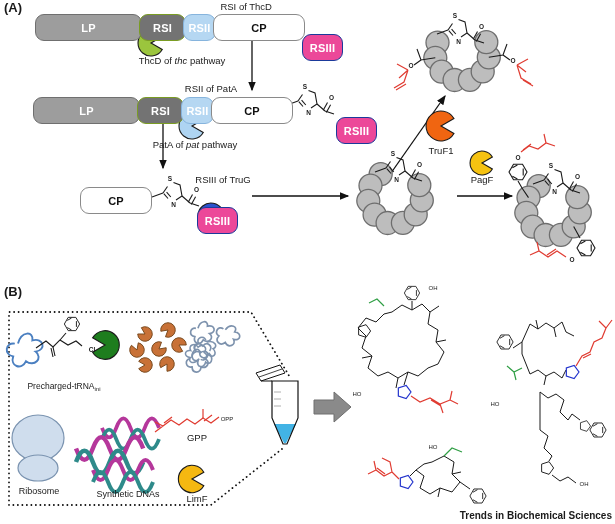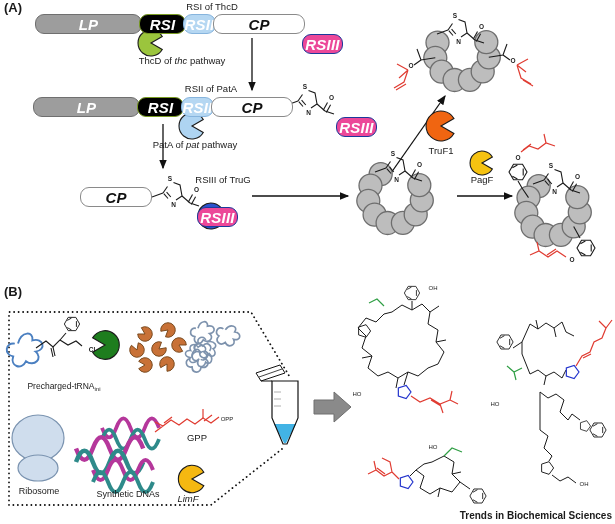--- a/index.html
+++ b/index.html
@@ -3,26 +3,26 @@
 <meta charset="utf-8">
 <style>
   html,body{margin:0;padding:0;background:#fff;}
   .stage{position:relative;width:615px;height:524px;background:#ffffff;overflow:hidden;
          font-family:"Liberation Sans",sans-serif;color:#1a1a1a;}
   .t{position:absolute;font-size:9.5px;line-height:11px;white-space:nowrap;}
   .ctr{text-align:center;}
   .panel-letter{font-size:13px;font-weight:bold;}
   .i{font-style:italic;}
   .bar{position:absolute;display:flex;align-items:flex-start;}
-  .seg{height:20px;border-radius:9px;box-sizing:border-box;border:1.5px solid #666;
+  .seg{height:27px;border-radius:9px;box-sizing:border-box;border:1.5px solid #666;
        display:flex;align-items:center;justify-content:center;
-       font-weight:bold;font-size:15px;letter-spacing:.2px;font-style:italic;}
+       font-weight:bold;font-size:11px;letter-spacing:.2px;}
   .seg+.seg{margin-left:-3px;}
   .seg-lp{width:107px;background:#9d9d9d;border-color:#6f6f6f;color:#fff;}
-  .seg-rsi{width:47px;background:#000000;border-color:#7a9c23;color:#fff;}
+  .seg-rsi{width:47px;background:#737373;border-color:#7a9c23;color:#fff;}
   .seg-rsii{width:33px;background:#b5d7f2;border-color:#86b4dd;color:#fff;}
   .seg-cp{width:92px;background:#fff;border-color:#8a8a8a;color:#111;}
   .seg-cp2{width:82px;}
   .seg-rsiii{width:41px;background:#ec4899;border-color:#1b3a9b;color:#fff;margin-left:4px;margin-top:20px;}
   .pill{position:absolute;}
   .pill .seg{margin-left:0;}
   svg.layer{position:absolute;left:0;top:0;}
   .atom{font-size:6.5px;font-weight:bold;text-anchor:middle;fill:#1a1a1a;}
   .atom-sm{font-size:6px;text-anchor:middle;fill:#1a1a1a;}
   .cap{font-size:9.5px;}
@@ -280,21 +280,21 @@
       <use href="#pent5" transform="translate(406,482)" stroke="#2233cc" stroke-width="1.2"></use>
       <g stroke="#e03c32" stroke-width="1.2" fill="none">
         <path d="M399,479 L392,472 L384,476 L376,470 M376,470 L368,474 M376,470 L374,461 M392,472 L390,462 L382,458 M385,474 L377,468"></path>
       </g>
       <text x="433" y="449" class="atom-sm">HO</text>
     </g>
   </svg>
 
   <div class="t panel-letter" style="left:4px;top:2px;">(A)</div>
 
-  <div class="t ctr" style="left:152px;top:1px;width:120px;">RSI of ThcD</div>
+  <div class="t ctr" style="left:152px;top:1px;width:120px;text-align:right;">RSI of ThcD</div>
 
   <div class="bar" style="left:35px;top:14px;">
     <div class="seg seg-lp">LP</div>
     <div class="seg seg-rsi">RSI</div>
     <div class="seg seg-rsii">RSII</div>
     <div class="seg seg-cp">CP</div>
     <div class="seg seg-rsiii">RSIII</div>
   </div>
 
   <div class="t cap ctr" style="left:112px;top:55px;width:140px;">
@@ -333,16 +333,16 @@
   <div class="t panel-letter" style="left:4px;top:286px;">(B)</div>
 
   <div class="t ctr" style="left:8px;top:381px;width:112px;font-size:8.5px;">
     <span>Precharged-tRNA</span><sub class="tiny">ini</sub>
   </div>
 
 
   <div class="t ctr" style="left:8px;top:486px;width:62px;font-size:9px;">Ribosome</div>
   <div class="t ctr" style="left:78px;top:489px;width:100px;font-size:9px;">Synthetic DNAs</div>
   <div class="t ctr" style="left:167px;top:432px;width:60px;">GPP</div>
-  <div class="t ctr" style="left:158px;top:493px;width:60px;font-style:italic;">LimF</div>
+  <div class="t ctr" style="left:167px;top:493px;width:60px;">LimF</div>
 
   <div class="footer-credit">Trends in Biochemical Sciences</div>
 </div>
 
 </body></html>

